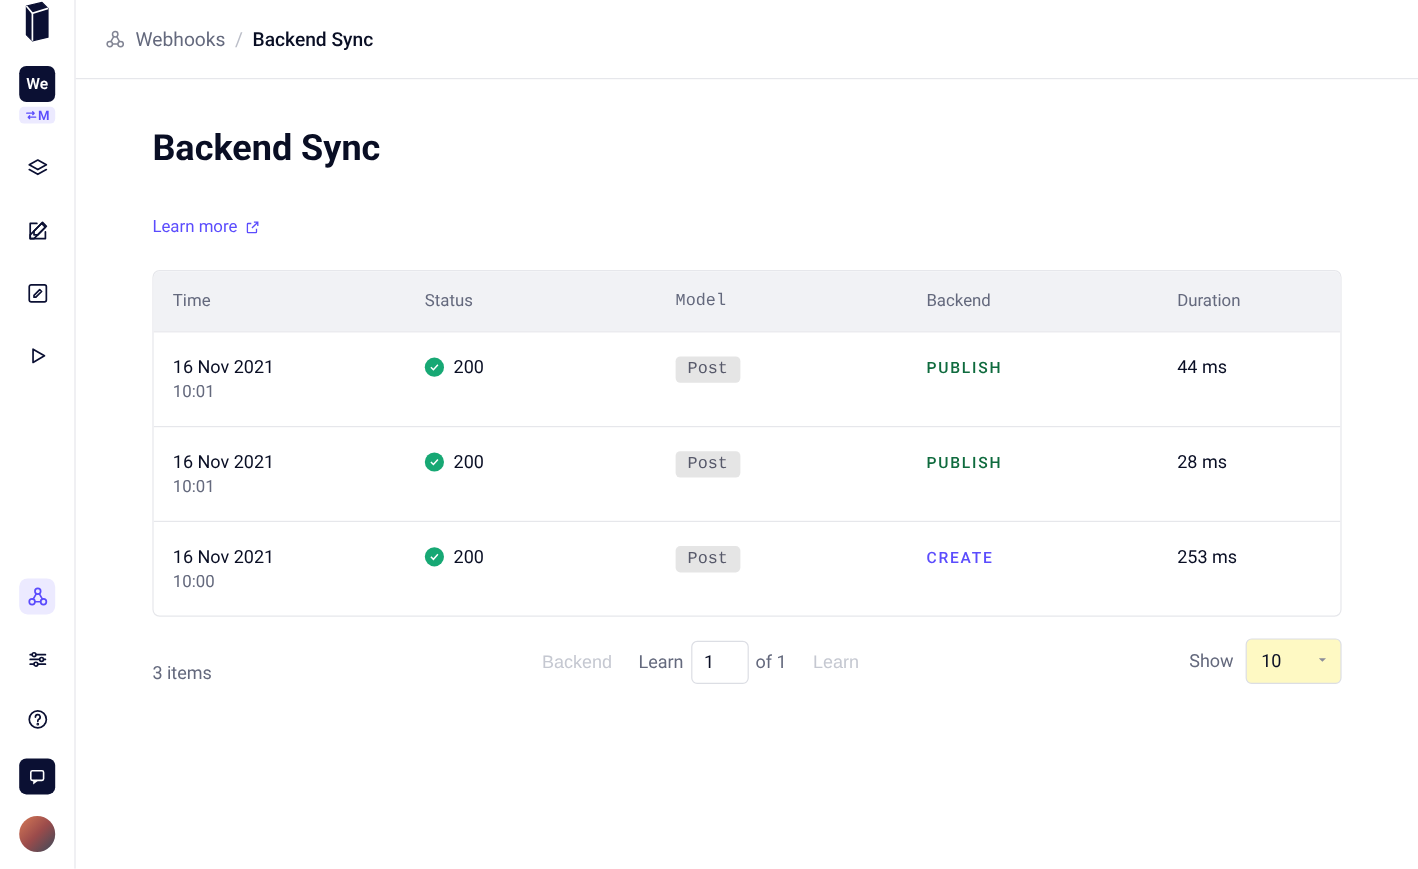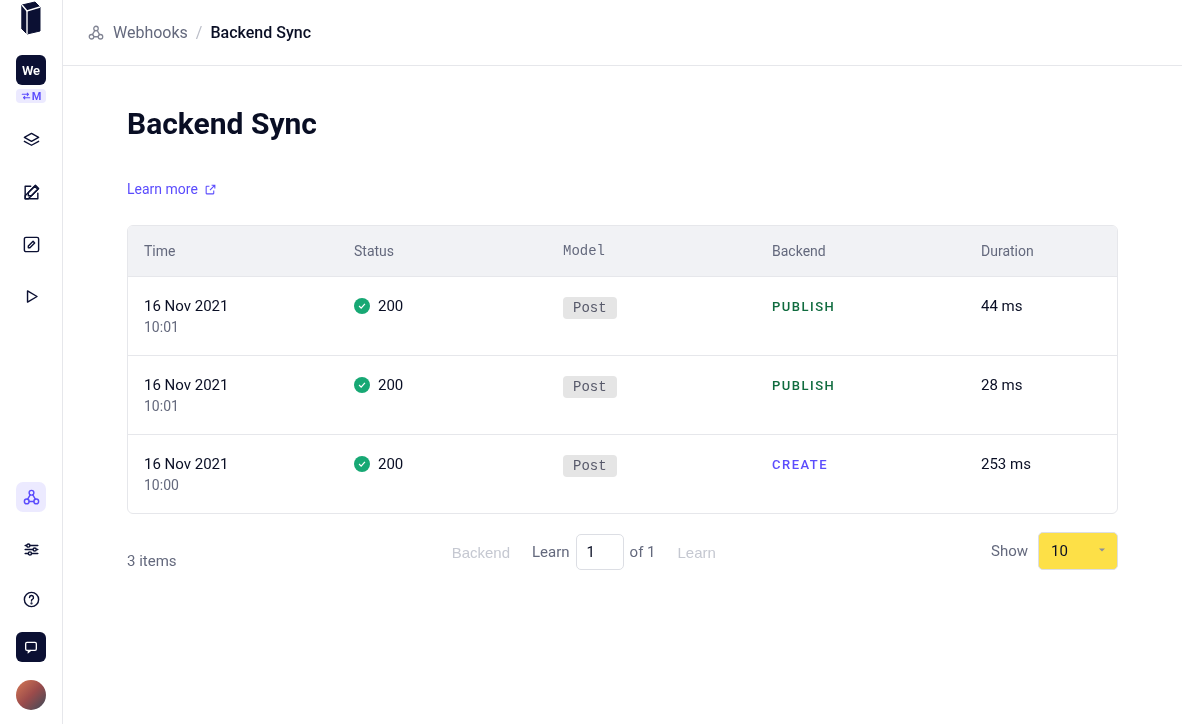--- a/index.html
+++ b/index.html
@@ -256,21 +256,21 @@
   }
   .pg-select {
     width: 80px;
     height: 38px;
     border: 1px solid #dcdee4;
     border-radius: 5px;
     padding: 0 12px;
     font-size: 15px;
     color: #090e24;
     appearance: none;
-    background: #fde047;
+    background: #fef9c3;
     font-family: inherit;
   }
   .select-caret {
     position: absolute;
     right: 10px;
     pointer-events: none;
   }
   .select-caret svg { width: 12px; height: 12px; fill: #8b8d99; }
 </style>
 </head>

